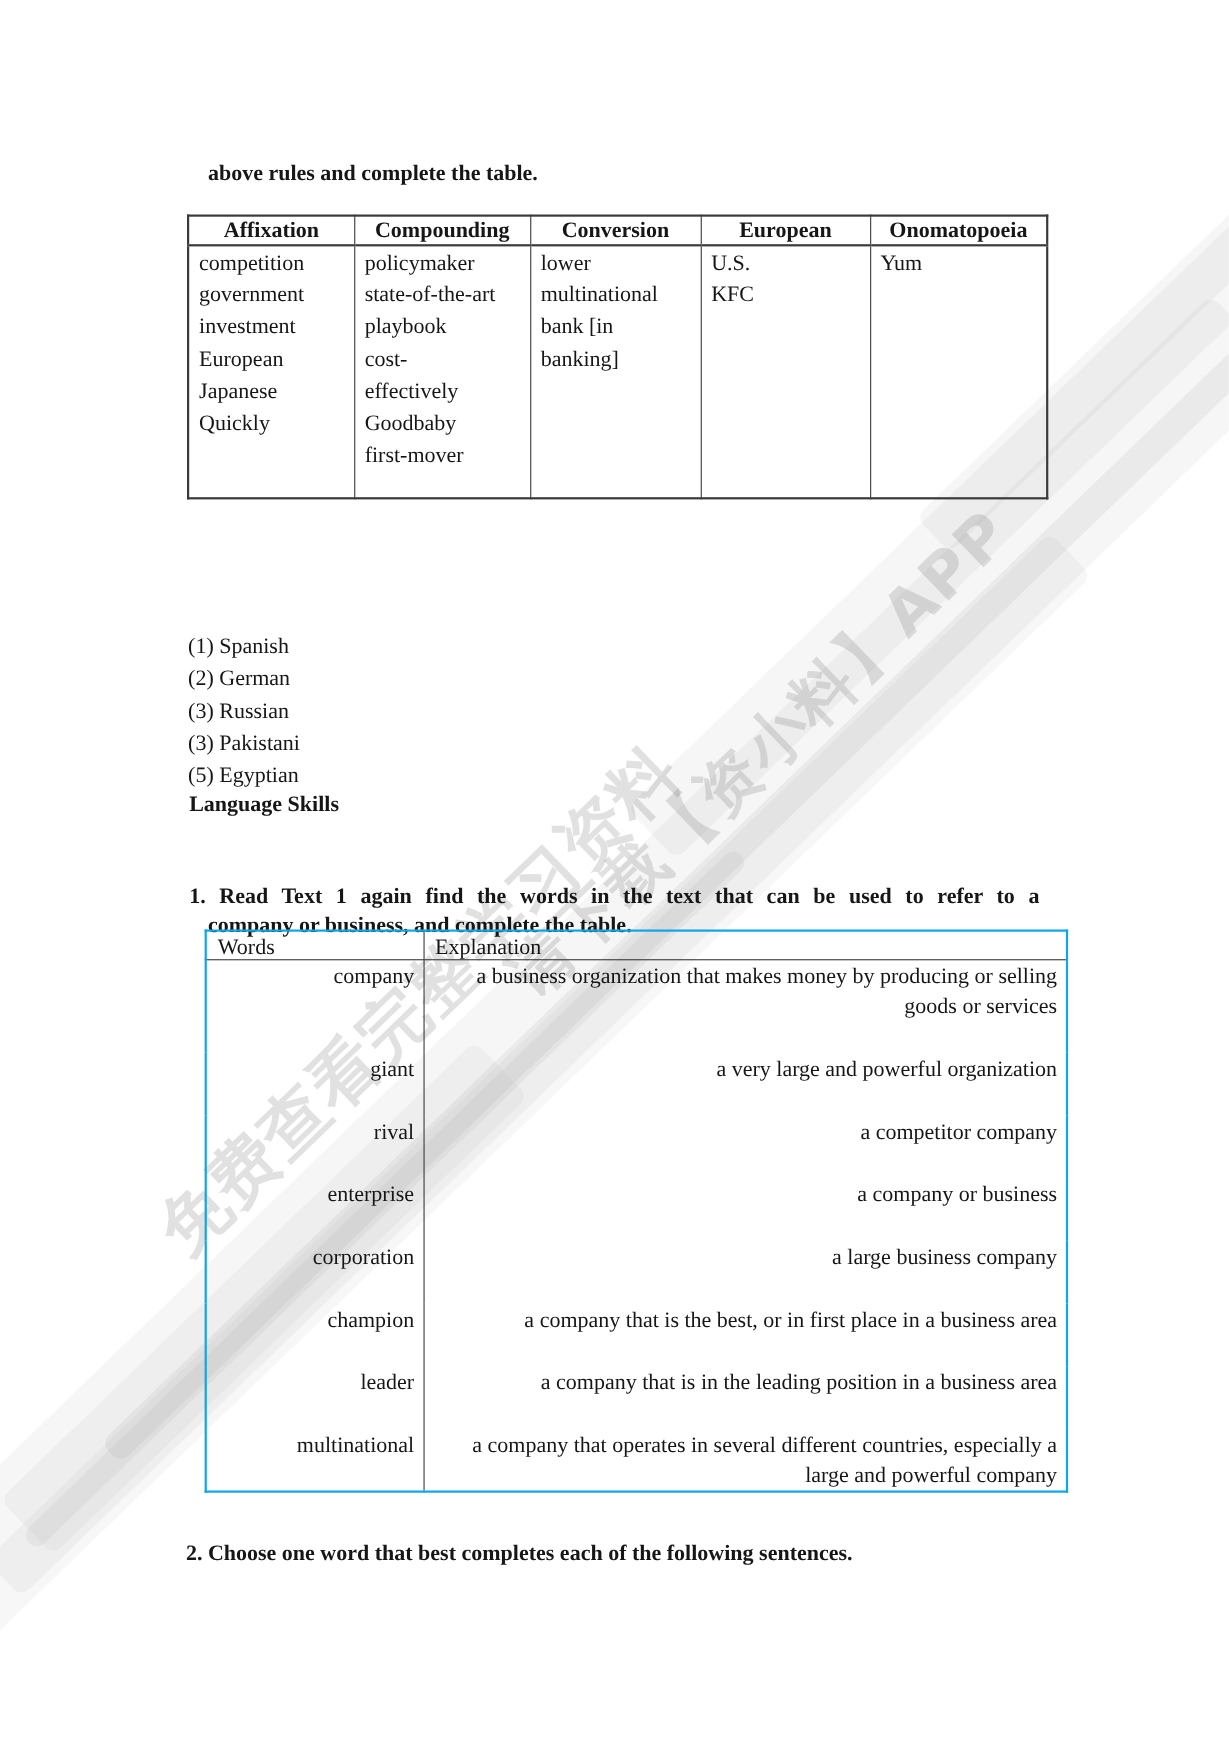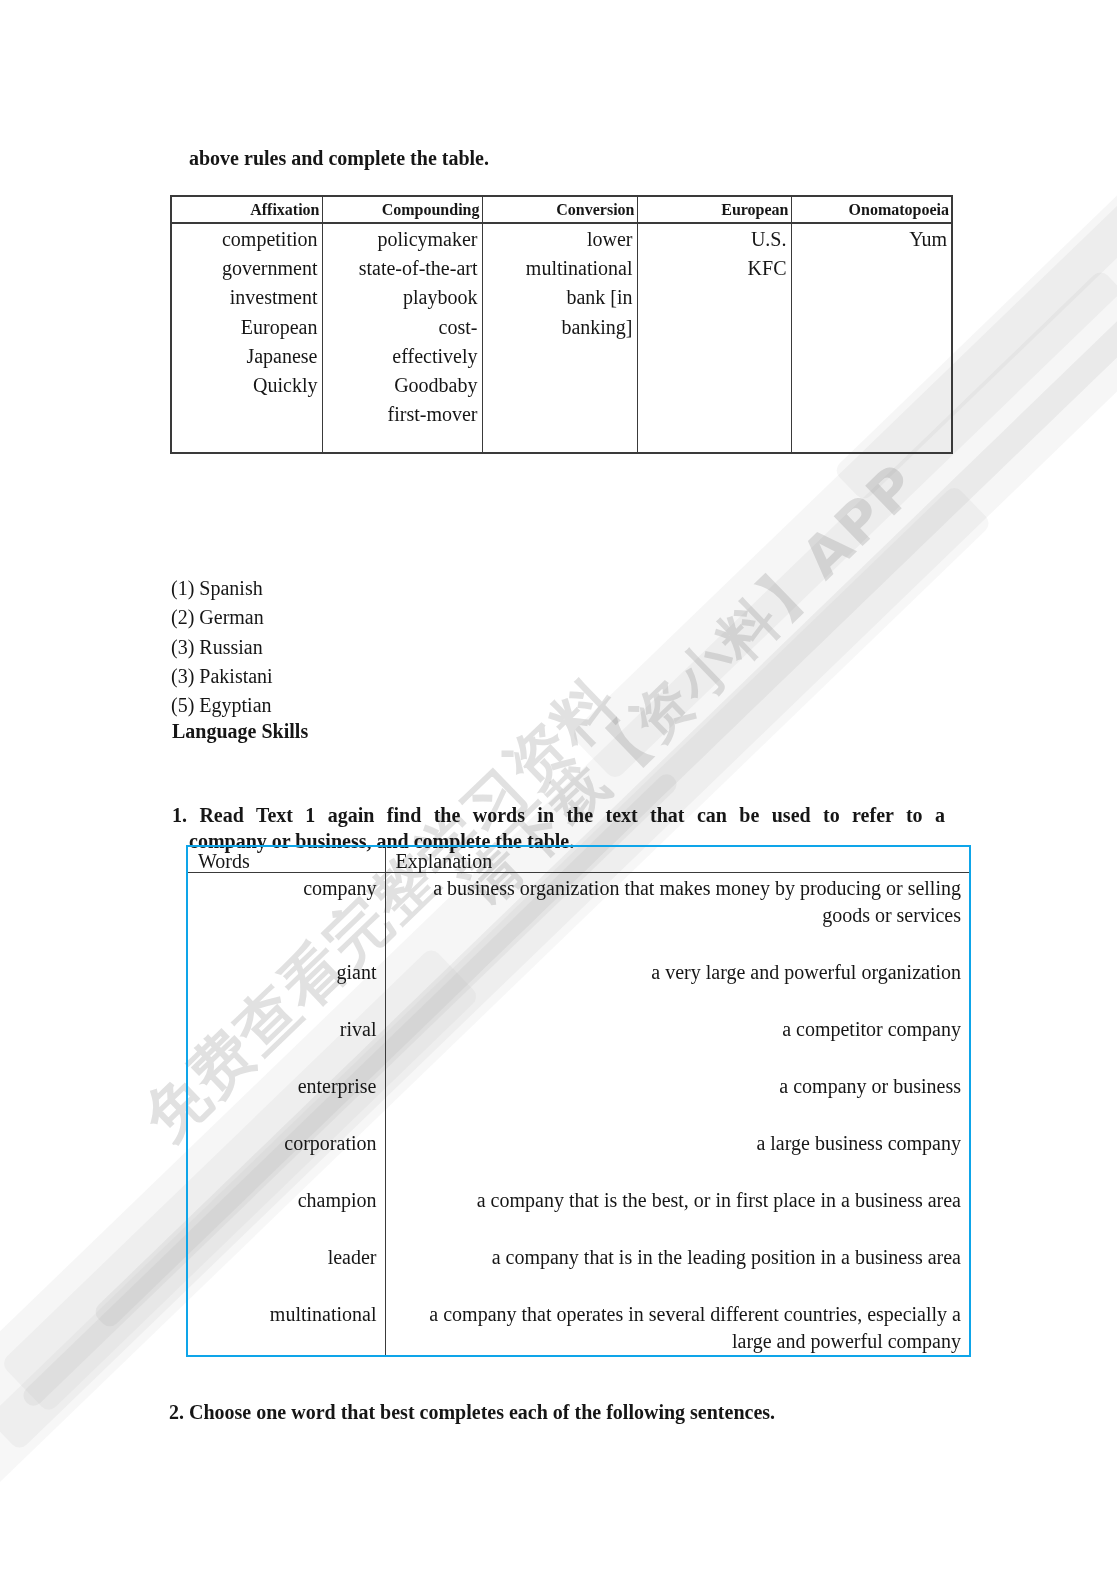--- a/index.html
+++ b/index.html
@@ -33,26 +33,26 @@
   .intro-heading { left:189px; top:147px; font-size:20px; font-weight:700; }
 
   
   table.wf {
     position:absolute; left:170px; top:195px; width:781px;
     border-collapse:collapse; table-layout:fixed;
     border:2px solid #3a3a3a; font-size:20px;
   }
   table.wf th {
     border:1px solid #3a3a3a; border-bottom:2px solid #3a3a3a;
-    height:25px; font-size:16px; font-weight:700;
-    text-align:right; vertical-align:middle; padding:0 2px;
+    height:25px; font-size:20px; font-weight:700;
+    text-align:center; vertical-align:middle; padding:0 2px;
   }
   table.wf td {
     border:1px solid #3a3a3a; vertical-align:top;
-    height:227px; padding:1px 4px 0 9px; line-height:29.2px;text-align:right;
+    height:227px; padding:1px 4px 0 9px; line-height:29.2px;
   }
 
   
   .sec2 { left:175px; top:522px; width:773px; font-size:20px; font-weight:700; line-height:25.5px; }
   .just-line { text-align:justify; text-align-last:justify; }
   .nat-list { left:171px; top:574px; font-size:20px; line-height:29.3px; }
 
   .ls-title { left:172px; top:720px; font-size:20px; font-weight:700; }
   .task1 { left:172px; top:778px; width:773px; font-size:20px; font-weight:700; line-height:26px;margin-top:24px; }
   .task1 .indent { padding-left:17px; text-align:right; text-align-last:left; }

